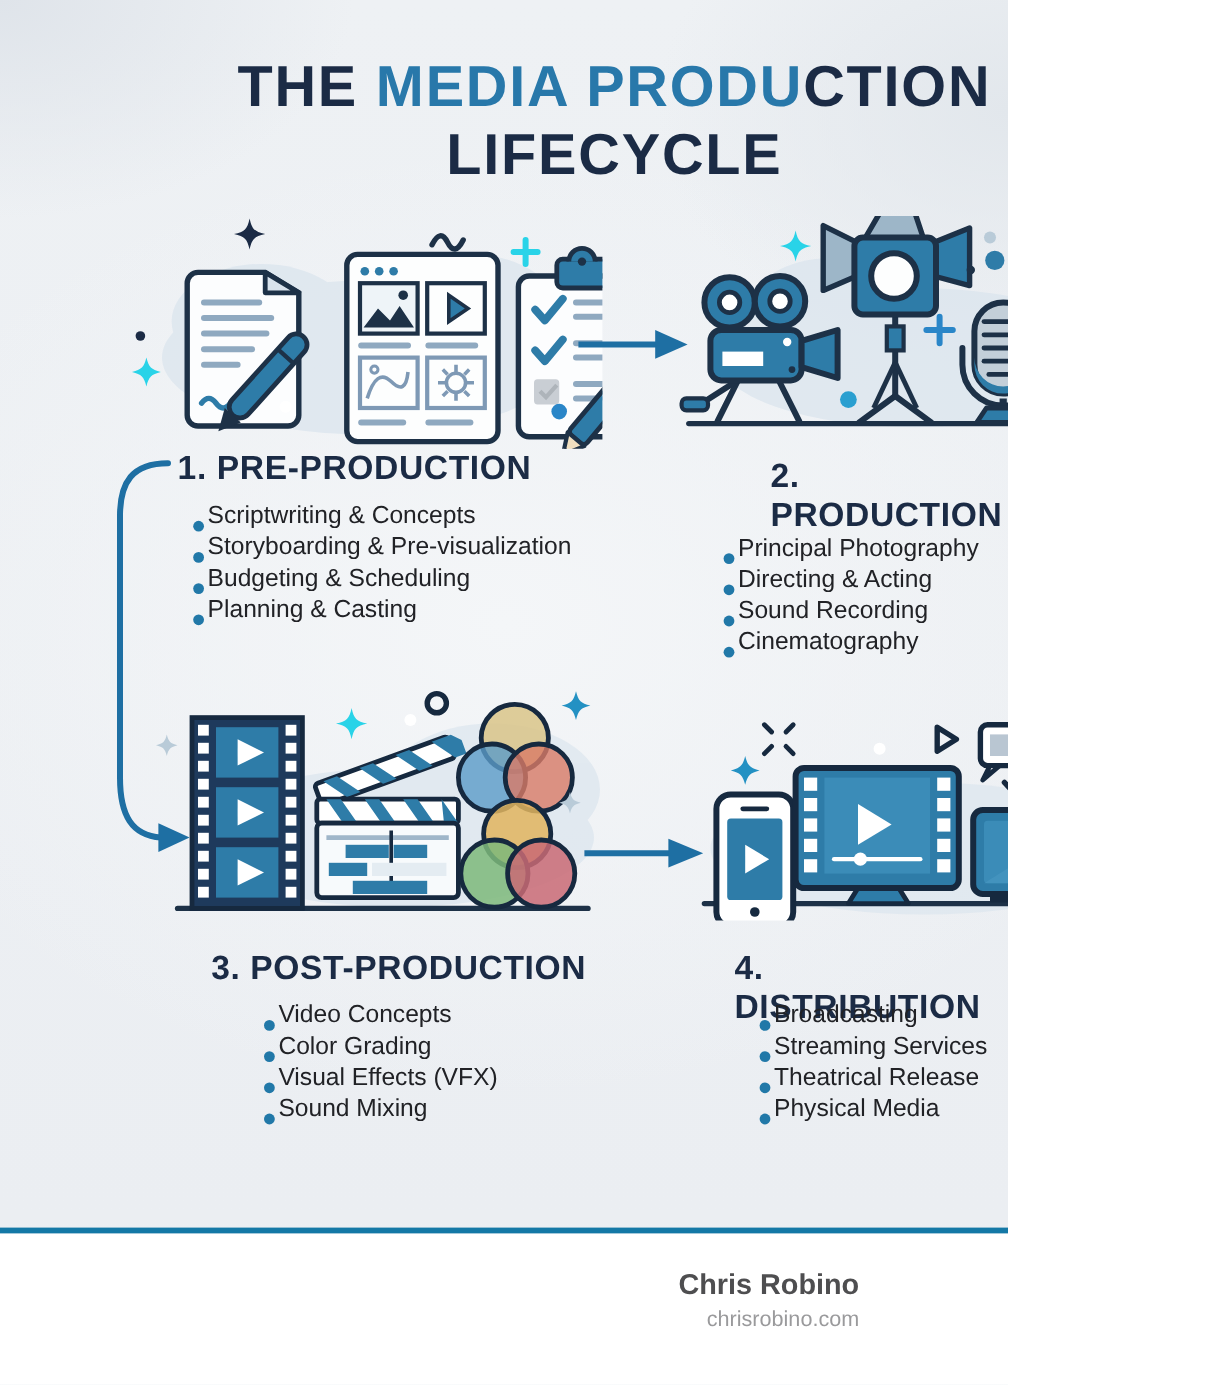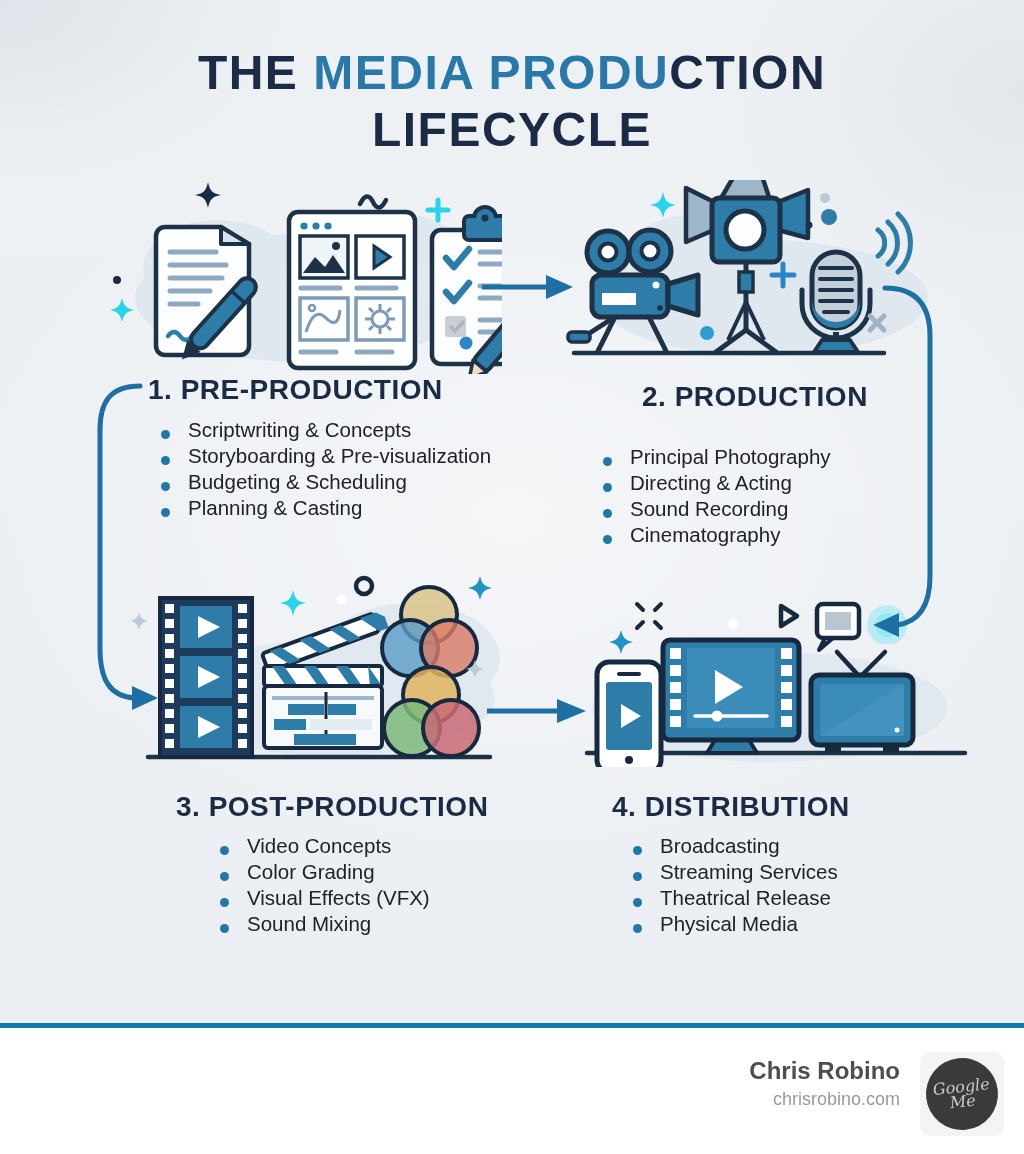--- a/index.html
+++ b/index.html
@@ -1,38 +1,38 @@
 <!DOCTYPE html>
 <html><head>
 <meta charset="utf-8">
 <style>
   * { margin:0; padding:0; box-sizing:border-box; }
   html,body { background:#fff; }
   #canvas {
-    position:relative; width:1024px; height:1154px; overflow:hidden;
+    position:relative; width:840px; height:1154px; overflow:hidden;
     font-family:"Liberation Sans", sans-serif;
     background:
       radial-gradient(ellipse 420px 260px at 0% 0%, #dfe4ea 0%, rgba(223,228,234,0) 70%),
       radial-gradient(ellipse 420px 300px at 100% 8%, #e2e7ec 0%, rgba(226,231,236,0) 70%),
       radial-gradient(ellipse 700px 500px at 50% 45%, #f4f6f8 0%, rgba(244,246,248,0) 80%),
       linear-gradient(180deg, #eef1f4 0%, #ebeef2 88%, #eef1f4 100%);
   }
   
   .title {
     position:absolute; top:44px; left:0; width:1024px; text-align:center;
     font-weight:bold; font-size:48px; letter-spacing:1.5px; line-height:57px;
   }
   .seg-dark { color:#1b2b45; }
   .seg-blue { color:#2878aa; }
   
   .sec-heading {
     position:absolute; font-weight:bold; font-size:28px; letter-spacing:0.5px; color:#1b2b45;
   }
   .sec-list { position:absolute; list-style:none; }
-  .sec-list li { display:flex; align-items:center; gap:18px; height:26px; }
+  .sec-list li { display:flex; align-items:flex-end; gap:3px; height:26px; }
   .sec-list .dot {
     width:9px; height:9px; border-radius:50%; background:#2178a8; margin-top:8px; flex:0 0 9px;
   }
   .sec-list .txt { font-size:20.5px; color:#212226; line-height:26px; white-space:nowrap; }
   
   .footer-rule { position:absolute; left:0; top:1023px; width:1024px; height:5px; background:#1478a6; }
   .footer-bg { position:absolute; left:0; top:1028px; width:1024px; height:126px; background:#ffffff; }
   .credit { position:absolute; top:1056px; right:124px; text-align:right; }
   .credit .author { font-size:24px; font-weight:bold; color:#4e4e50; line-height:30px; }
   .credit .site   { font-size:18px; color:#9a9a9c; line-height:26px; }

